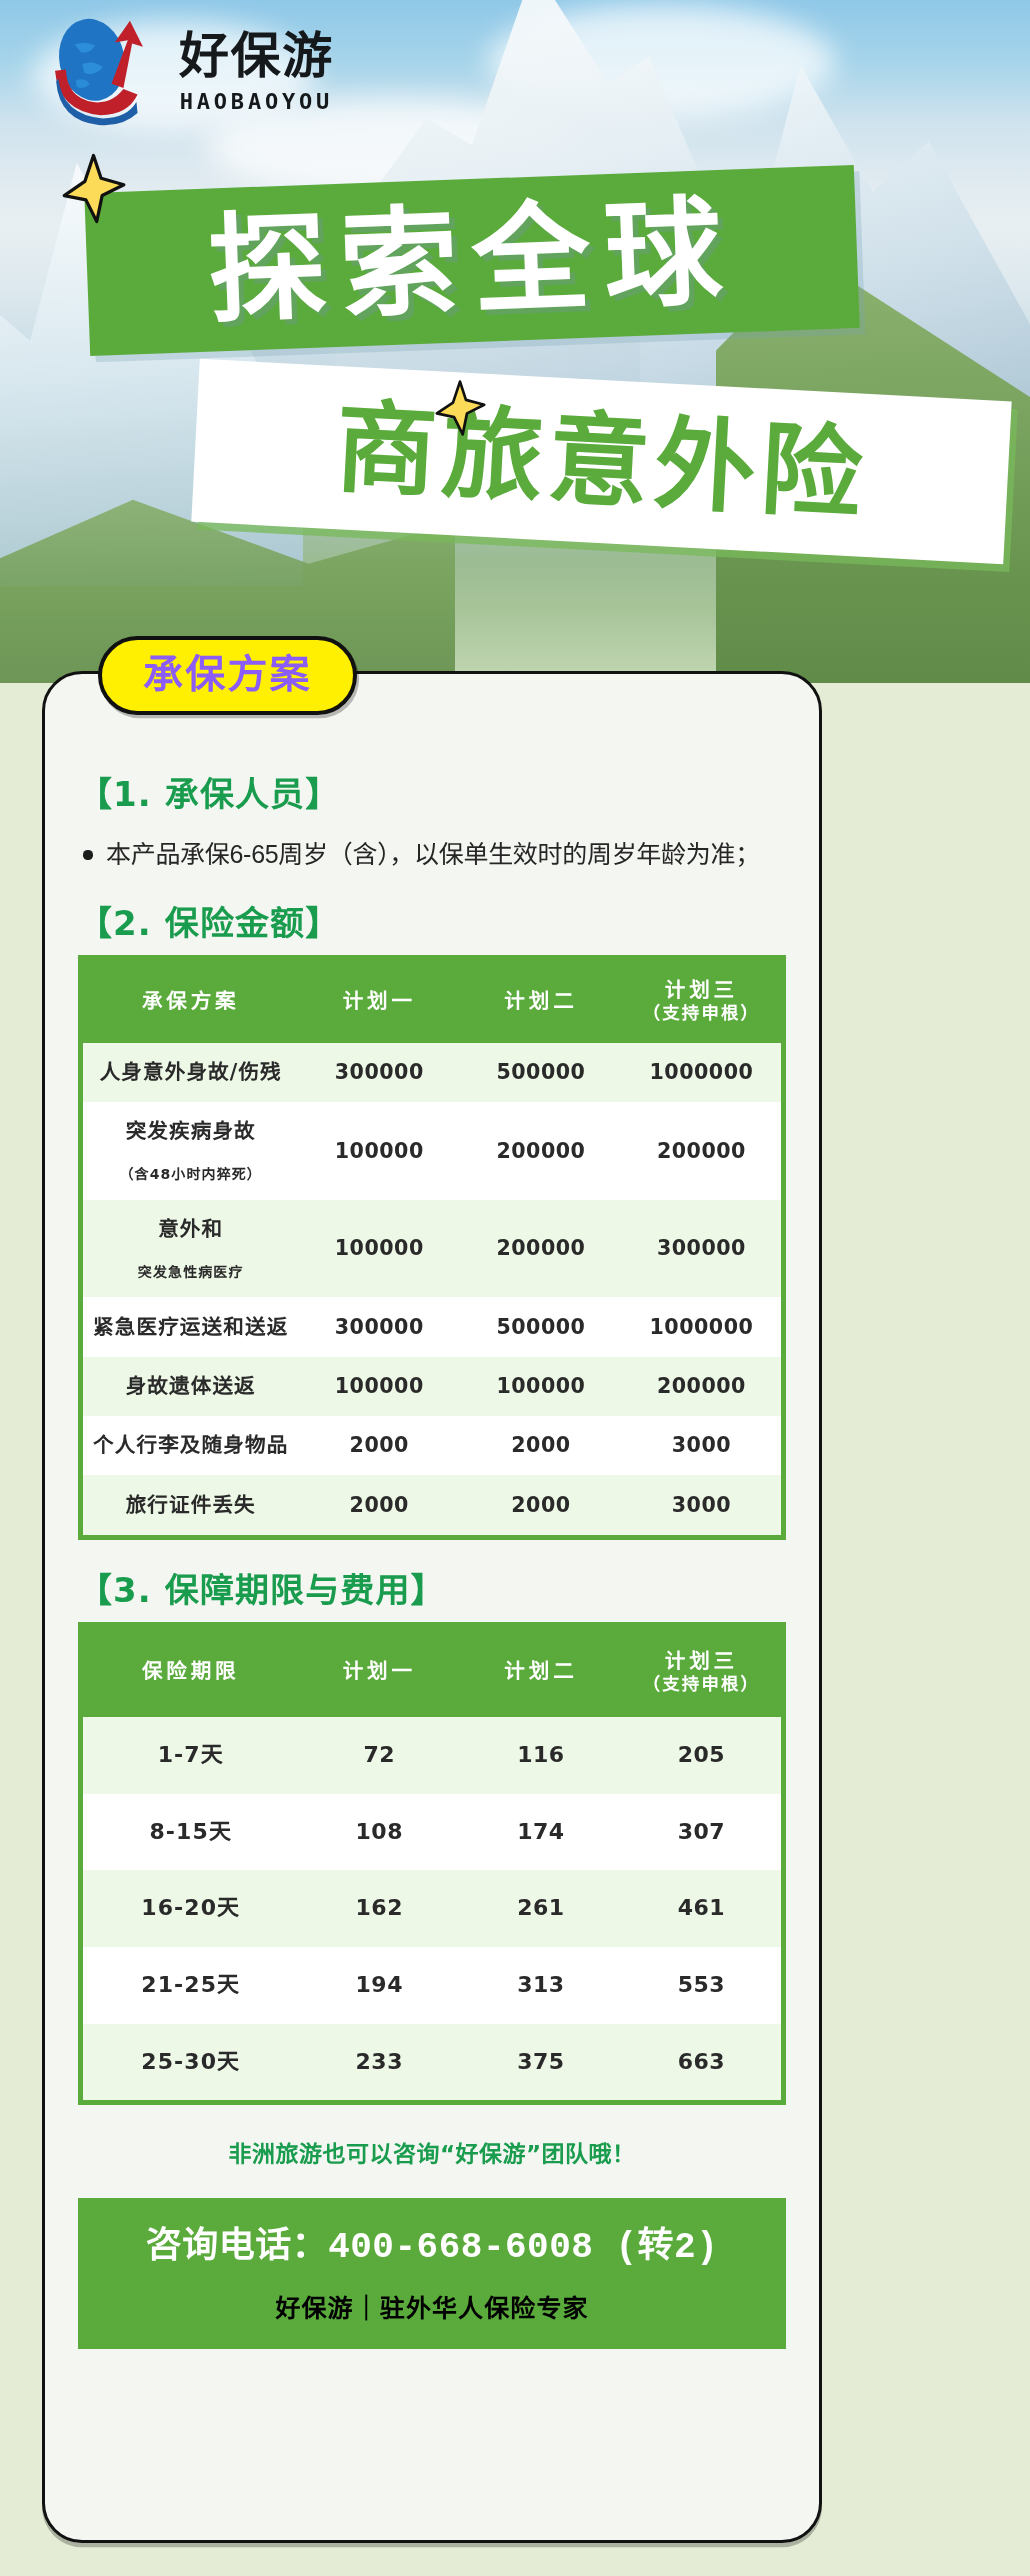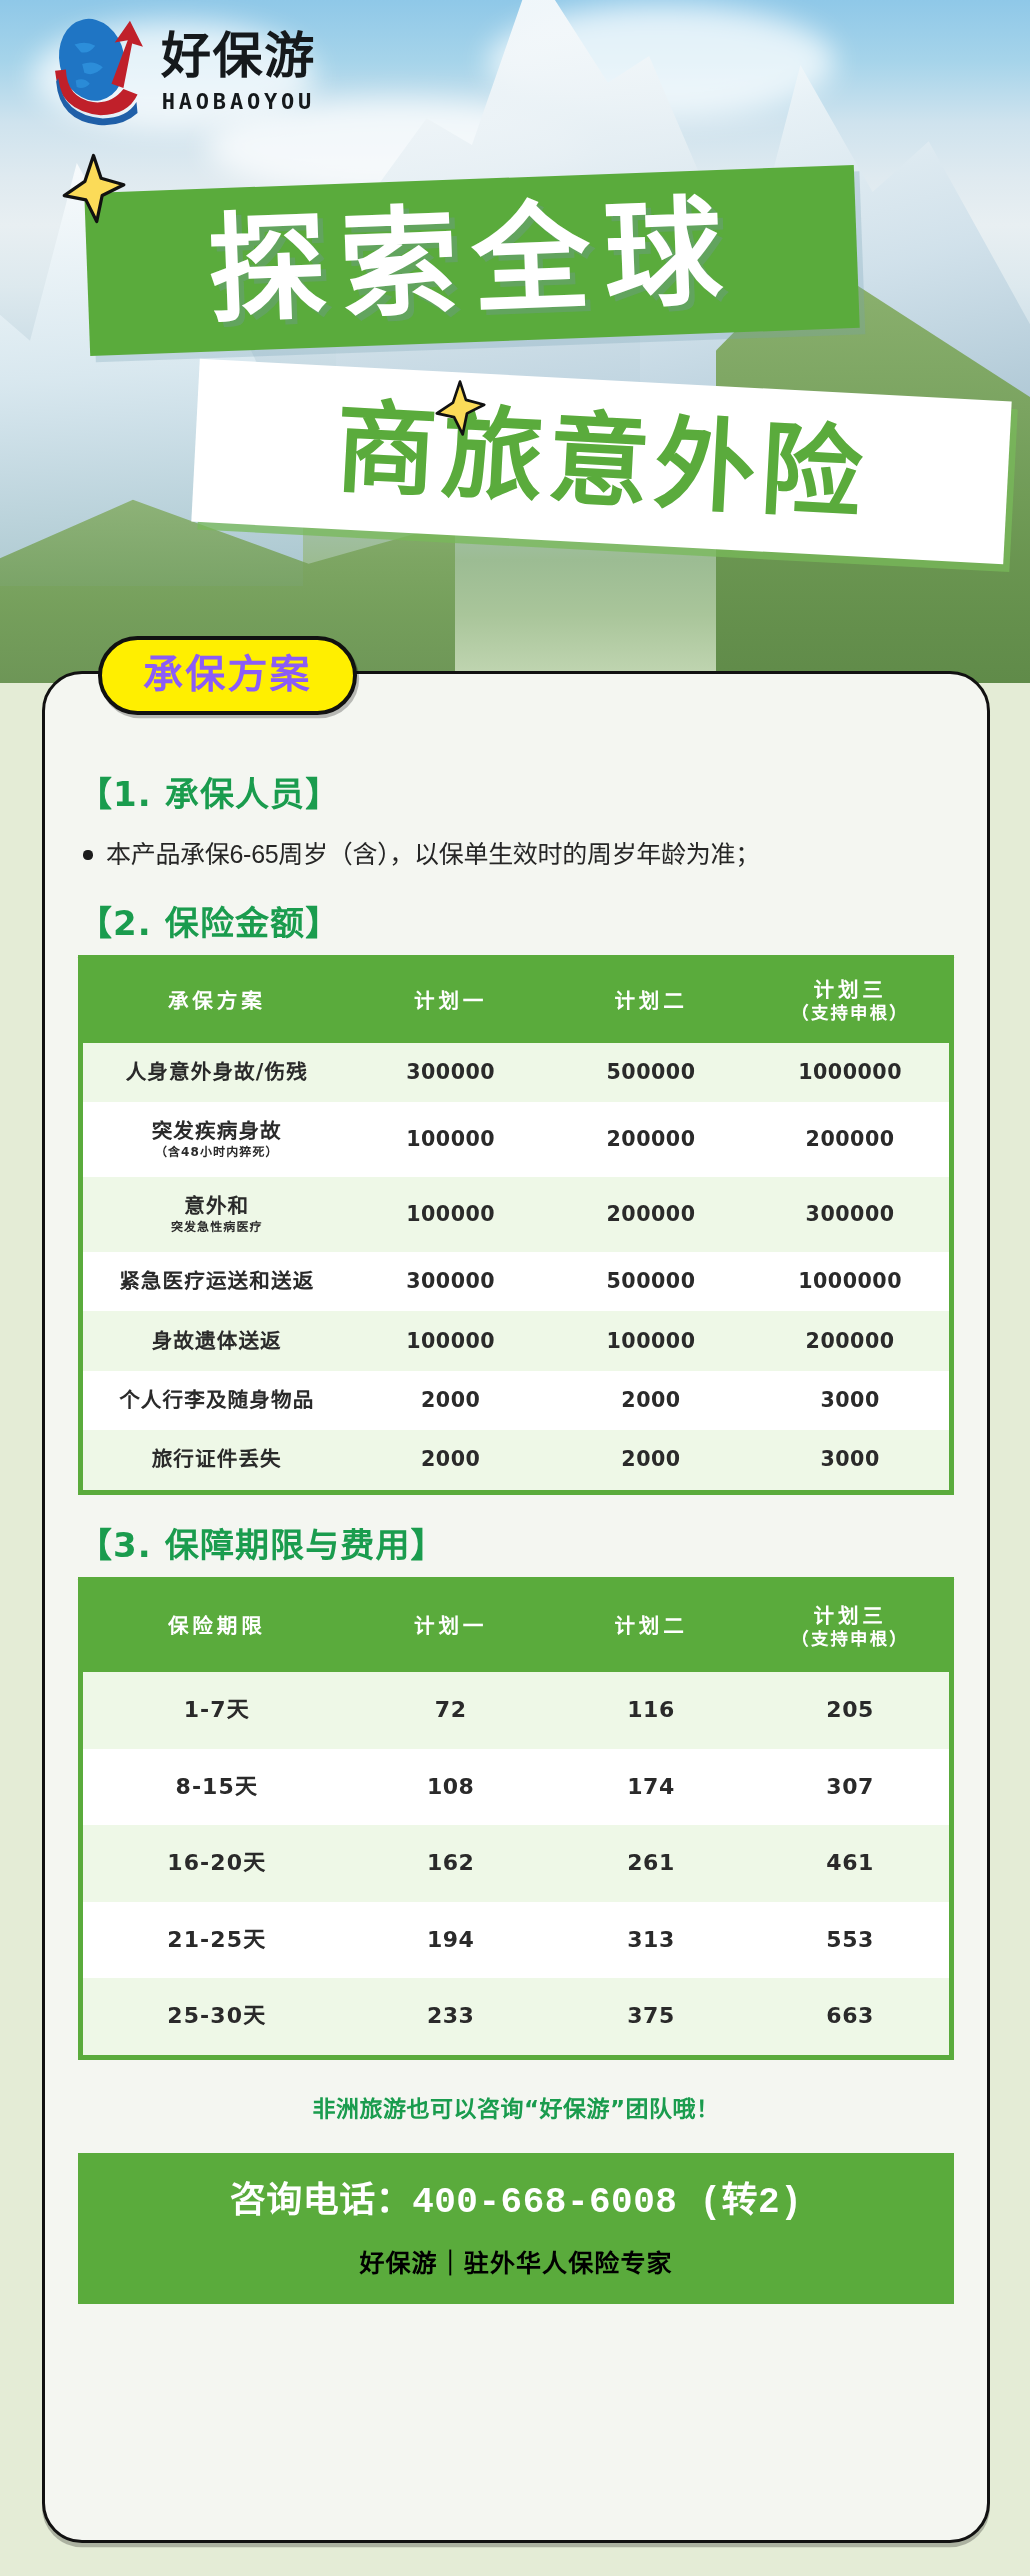--- a/index.html
+++ b/index.html
@@ -80,21 +80,21 @@
     filter: blur(14px);
     border-radius: 50%;
   }
 
   
   #logo-row {
     position: absolute;
     left: 42px; top: 12px;
     display: flex;
     align-items: center;
-    gap: 5px;
+    gap: 23px;
     z-index: 6;
   }
   .logo-mark { width: 114px; height: 114px; position: relative; }
   .logo-text-wrap { display: flex; flex-direction: column; align-items: center; padding-top: 6.5px; }
   .logo-cn {
     font-size: 50px;
     font-weight: 900;
     letter-spacing: 1.6px;
     color: #15191c;
     line-height: 1;
@@ -155,21 +155,21 @@
   
   .sparkle { position: absolute; z-index: 7; }
   #sparkle-1 { left: 61px; top: 153px; width: 65px; height: 71px; }
   #sparkle-2 { left: 434px; top: 380px; width: 52px; height: 56px; }
 
   
   #card {
     position: absolute;
     left: 42px;
     top: 671px;
-    width: 948px;
+    width: 780px;
     height: 1872px;
     background: #f4f6f1;
     border: 3.8px solid #111111;
     border-radius: 40px;
     z-index: 8;
     box-shadow: 0 4.3px 0 rgba(0,0,0,.25);
   }
 
   #badge {
     position: absolute;
@@ -256,21 +256,21 @@
     font-size: 20.6px;
     font-weight: 900;
     text-align: center;
     padding: 16.3px 3.3px;
     line-height: 1.30;
     letter-spacing: 0.5px;
     font-family: "DejaVu Sans", "Liberation Sans", sans-serif;
   }
   table.plan tbody tr:nth-child(odd) td { background: #eef8e7; }
   table.plan tbody td.label { letter-spacing: 1.1px; }
-  table.plan tbody td .sub2 { display:block; font-size: 12px; }
+  table.plan tbody td .sub2 { display:block; font-size: 14px; margin-top: 20px; }
 
   table.plan col.c1 { width: 31%; }
   table.plan col.c2 { width: 23%; }
   table.plan col.c3 { width: 23%; }
   table.plan col.c4 { width: 23%; }
 
   table.fee tbody td { padding: 24px 3.3px; font-size: 22px; }
   table.fee thead th { padding: 22px 3.3px; }
 
   

